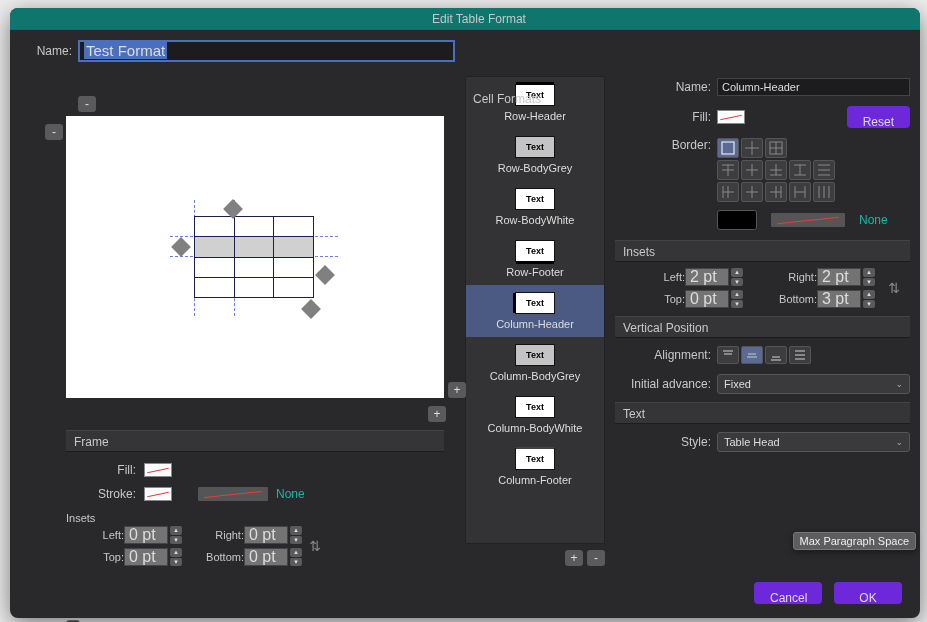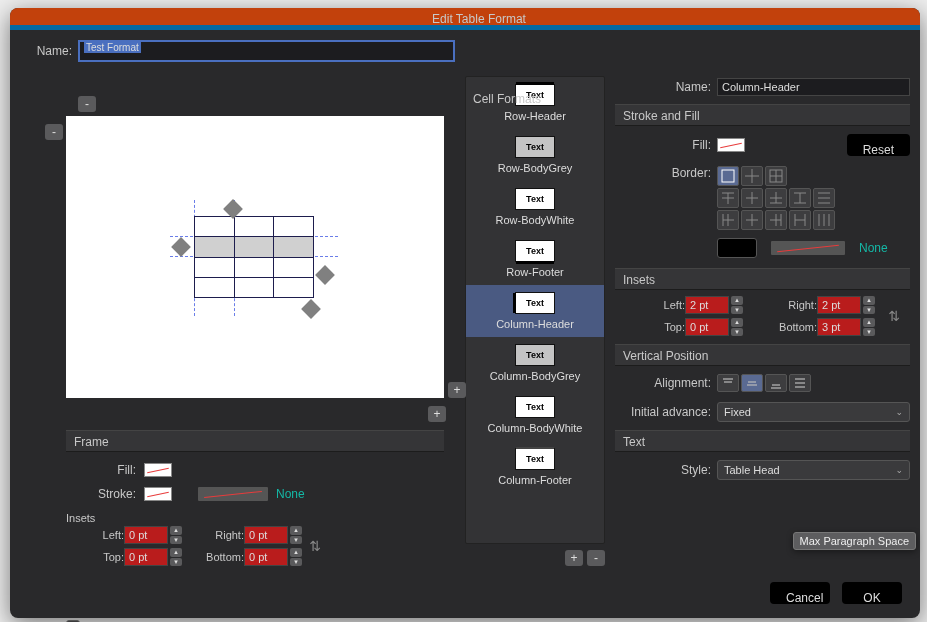--- a/index.html
+++ b/index.html
@@ -18,22 +18,22 @@
     background: #29292b;
     border-radius: 8px;
     box-shadow: 0 6px 25px rgba(0,0,0,.5);
     display: flex; flex-direction: column;
   }
   .titlebar {
     height: 22px;
     text-align: center;
     font-size: 12px;
     line-height: 22px;
-    border-bottom: 5px solid #0369a1;
-    background: #c2410c;
+    border-bottom: 1px solid #0369a1;
+    background: #0f766e;
     border-top-left-radius: 8px;
     border-top-right-radius: 8px;
     padding-left: 28px;
   }
   .body {
     flex: 1;
     display: flex;
     position: relative;
   }
   
@@ -43,21 +43,21 @@
 
   
   .name-row { display:flex; align-items:center; gap:6px; margin-bottom:8px; }
   .name-row label { width:40px; text-align:right; color:#c8c8c8; }
   .name-input {
     flex:1; height:22px;
     background:#1c1c1f;
     border:2px solid #4a6fbf;
     color:#ddd;
     padding:0 4px;
-    font-size:10px;
+    font-size:15px;
   }
   .name-input::selection { background:#4a6fbf; }
   .selected-text { background:#4a6fbf; padding:0 2px; }
 
   
   .mini-btn {
     width:18px; height:16px;
     background:#5a5a5c;
     border:none; color:#ddd;
     font-size:12px; line-height:14px;
@@ -119,22 +119,22 @@
   }
   .slider::after {
     content:""; position:absolute; left:6px; right:6px; top:50%;
     height:1px; background:#e83c3c; transform:rotate(-6deg);
   }
   .slider-wide { width:70px; }
   .none-txt { width:48px; color:#14b8a6; font-size:12px; }
 
   .num-field {
     width:44px; height:18px;
-    background:#b91c1c; border:1px solid #444;
-    color:#ddd; font-size:11px; padding:0 4px;
+    background:#737373; border:1px solid #444;
+    color:#ddd; font-size:16px; padding:0 4px;
   }
   .stepper {
     width:12px; height:18px;
     display:flex; flex-direction:column;
     gap:1px;
   }
   .stepper span {
     flex:1; background:#5a5a5c; border-radius:2px;
     display:flex; align-items:center; justify-content:center;
     font-size:7px; color:#ddd;
@@ -185,21 +185,21 @@
   
   .right-inner { display:flex; flex-direction:column; }
   .field-row { display:flex; align-items:center; gap:6px; margin:2px 0 8px; }
   .field-row .lbl { width:96px; }
   .txt-field {
     flex:1; height:18px; background:#1c1c1f; border:1px solid #444;
     color:#ddd; font-size:11px; padding:0 4px;
   }
   .btn {
     height:22px; padding:9px 16px;
-    background:#000000; border:none; color:#ddd;
+    background:#6d28d9; border:none; color:#ddd;
     border-radius:4px; font-size:12px;
   }
 
   .border-grid {
     display:grid; grid-template-columns:repeat(5,22px);
     grid-auto-rows:20px; gap:2px;
   }
   .border-cell {
     width:22px; height:20px; background:#3d3d3f;
     border:1px solid #555; border-radius:2px;
@@ -238,21 +238,21 @@
   .tooltip {
     position:absolute; background:#5d5d5f; border:1px solid #777;
     color:#eee; font-size:11px; padding:2px 6px; border-radius:3px;
     box-shadow:0 2px 6px rgba(0,0,0,.4);
   }
 
   .button-row {
     position:absolute; right:18px; bottom:14px;
     display:flex; gap:12px;
   }
-  .button-row .btn { width:60px; }
+  .button-row .btn { width:68px; }
 
   
   .sub { font-size:11px; color:#c8c8c8; margin:6px 0 2px; }
 
 </style>
 </head>
 <body>
 
 <div class="dialog">
   <div class="titlebar">Edit Table Format</div>
@@ -417,21 +417,20 @@
     <div class="mid-header">Cell Formats</div>
 
     <div class="col-right">
       <div class="right-inner">
 
         <div class="field-row">
           <div class="lbl">Name:</div>
           <input class="txt-field" value="Column-Header" style="">
         </div>
 
-        <div class="section">Stroke and Fill</div>
         <div class="field-row">
           <div class="lbl">Fill:</div>
           <div class="swatch"></div>
           <div style="flex:1;"></div>
           <button class="btn">Reset</button>
         </div>
         <div class="field-row" style="align-items:flex-start;">
           <div class="lbl">Border:</div>
           <div>
             <div class="border-grid">

